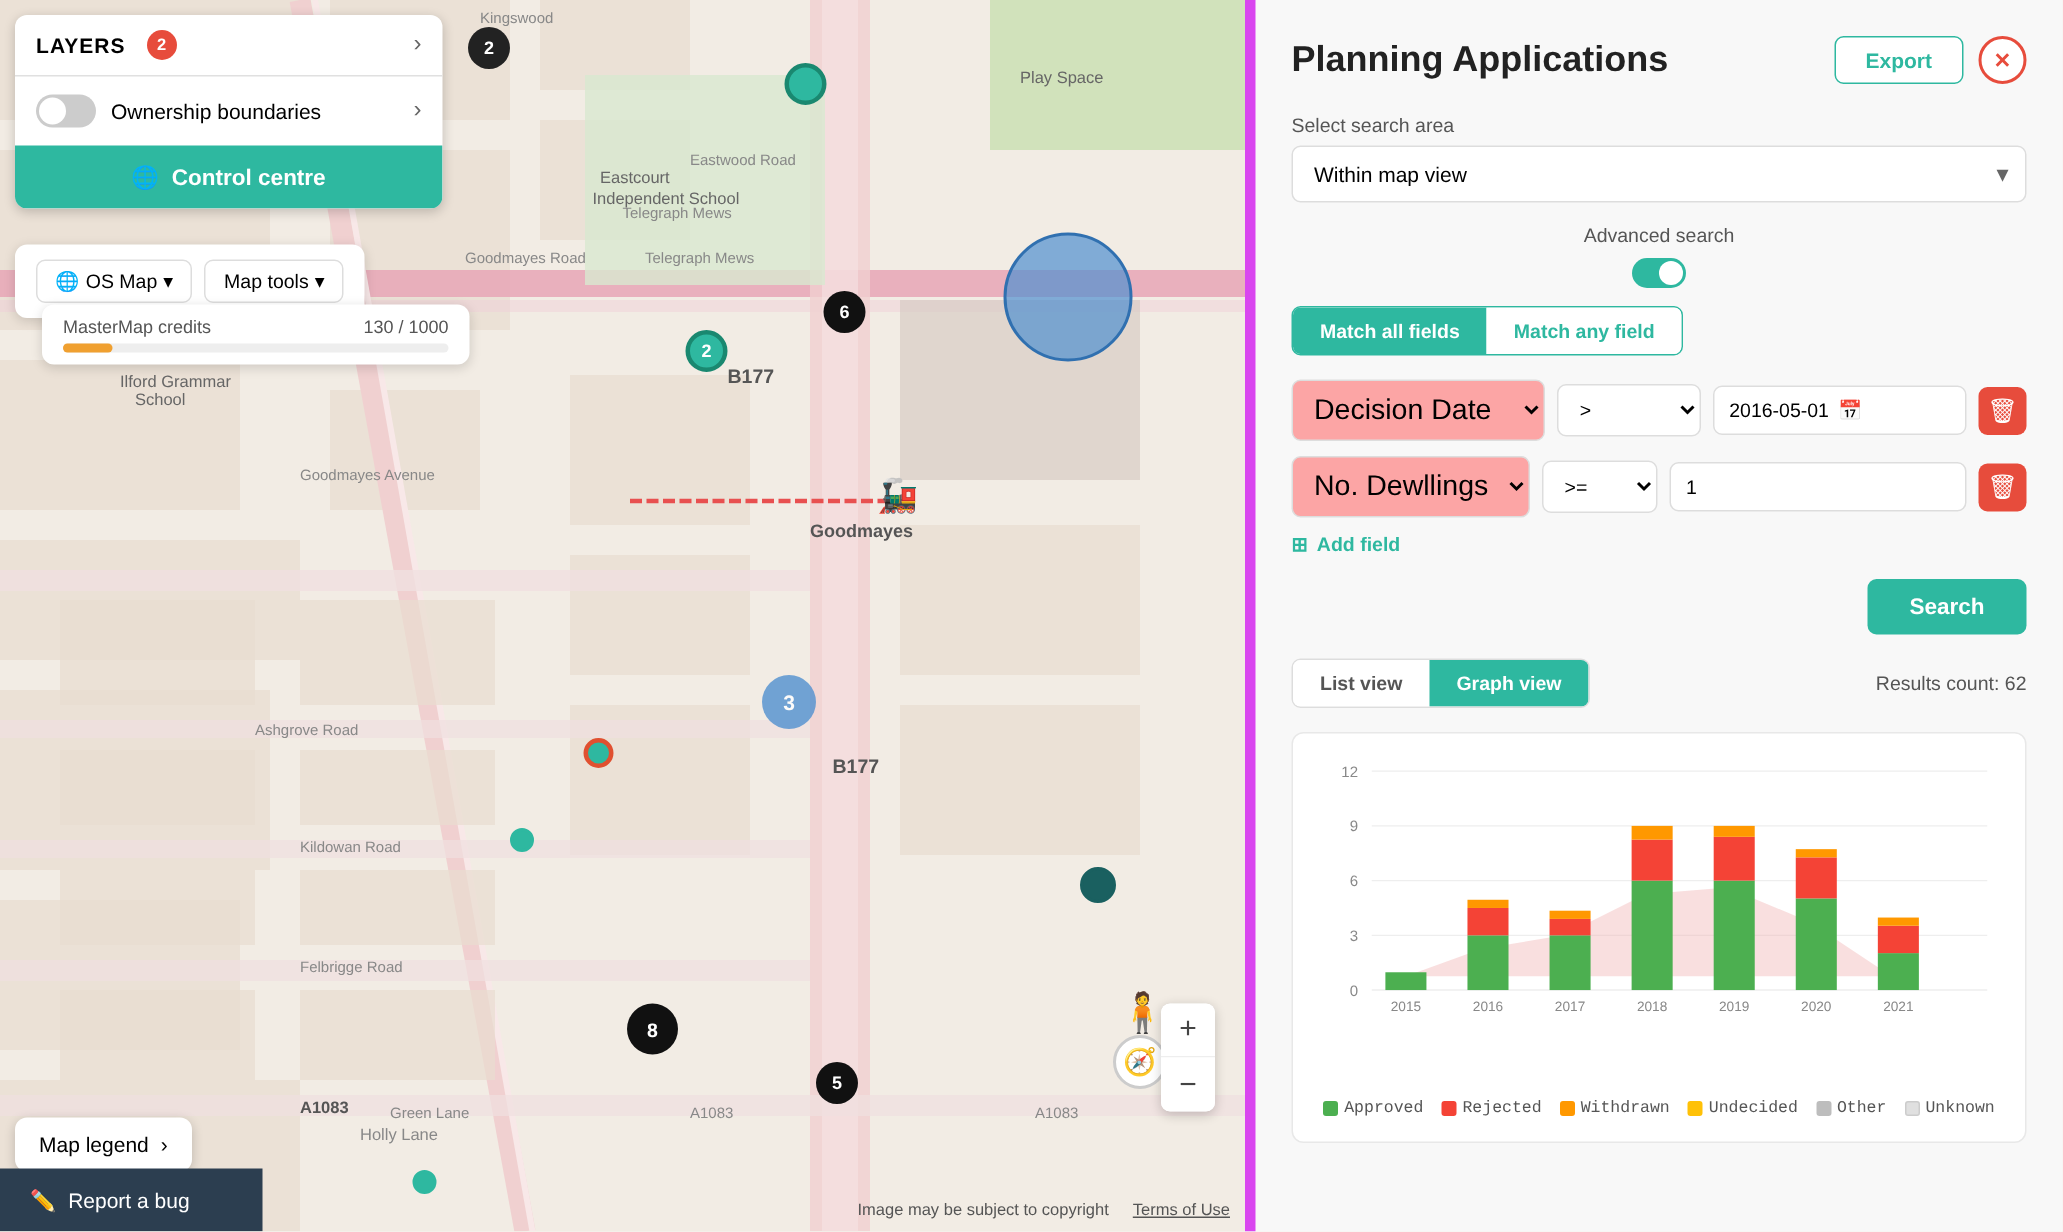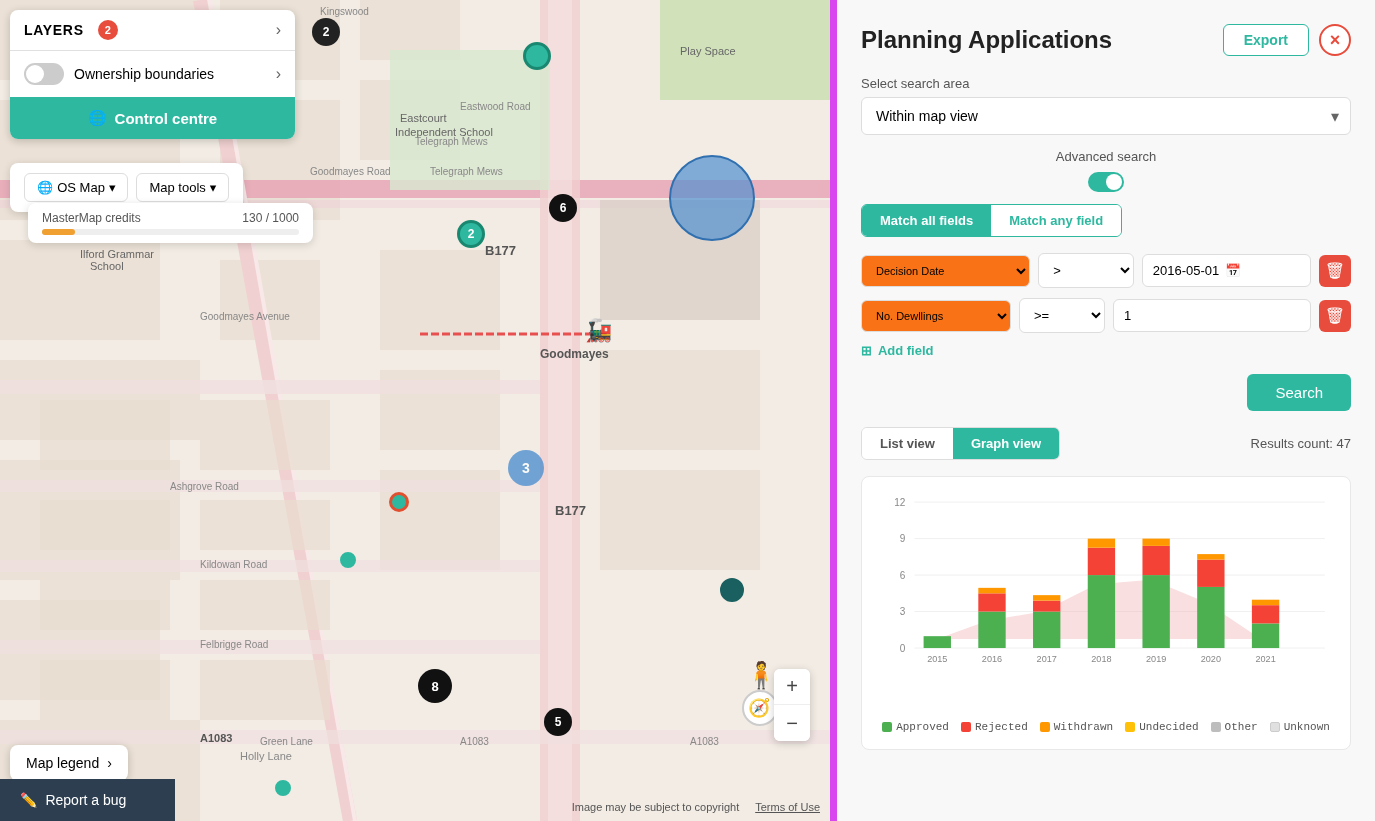--- a/index.html
+++ b/index.html
@@ -396,22 +396,22 @@
       align-items: center;
       gap: 8px;
       margin-bottom: 10px;
     }
 
     .filter-select {
       flex: 2;
       padding: 8px 10px;
       border: 1px solid #ddd;
       border-radius: 6px;
-      font-size: 11px;
-      background: #f97316;
+      font-size: 19px;
+      background: #fca5a5;
       cursor: pointer;
     }
 
     .operator-select {
       flex: 1;
       padding: 8px 10px;
       border: 1px solid #ddd;
       border-radius: 6px;
       font-size: 13px;
       background: white;
@@ -456,21 +456,21 @@
     }
 
     .search-btn {
       float: right;
       background: #2eb8a0;
       color: white;
       border: none;
       padding: 10px 28px;
       border-radius: 6px;
       font-size: 15px;
-      font-weight: 400;
+      font-weight: 700;
       cursor: pointer;
       margin-bottom: 16px;
     }
 
     .clearfix::after { content: ''; display: table; clear: both; }
 
     .view-tabs {
       display: flex;
       align-items: center;
       justify-content: space-between;
@@ -807,21 +807,21 @@
 
   <div class="clearfix">
     <button class="search-btn">Search</button>
   </div>
 
   <div class="view-tabs">
     <div class="view-tab-group">
       <button class="view-tab">List view</button>
       <button class="view-tab active">Graph view</button>
     </div>
-    <span class="results-count">Results count: 47</span>
+    <span class="results-count">Results count: 62</span>
   </div>
 
 
   <div class="chart-section">
     <div class="chart-container">
       <svg id="bar-chart" viewBox="0 0 500 200" preserveAspectRatio="none">
 
         <line x1="40" y1="10" x2="490" y2="10" stroke="#eee" stroke-width="1"></line>
         <line x1="40" y1="50" x2="490" y2="50" stroke="#eee" stroke-width="1"></line>
         <line x1="40" y1="90" x2="490" y2="90" stroke="#eee" stroke-width="1"></line>

